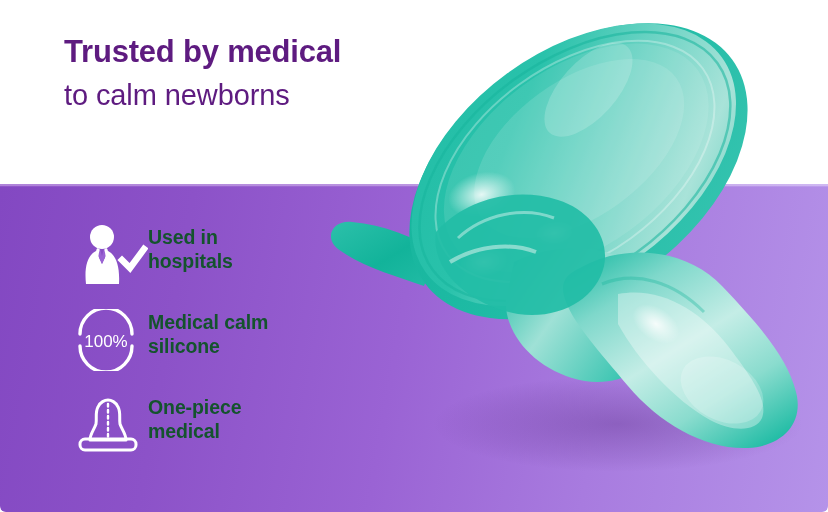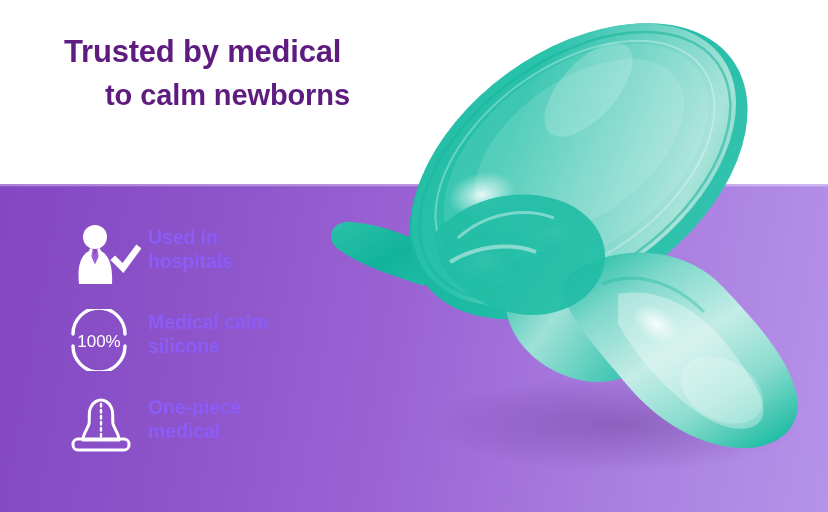--- a/index.html
+++ b/index.html
@@ -4,20 +4,21 @@
 <title>Pacifier Product Banner</title>
 <style>
   html,body{margin:0;padding:0;background:#ffffff;}
   body{font-family:"Liberation Sans","DejaVu Sans",sans-serif;}
 
   #banner{
     position:relative;
     width:828px;height:512px;
     overflow:hidden;
     background:#ffffff;
+    border-radius:6px;
   }
 
   
   #top-band{
     position:absolute;left:0;top:0;width:828px;height:186px;
     background:#ffffff;
   }
   #purple-panel{
     position:absolute;left:0;top:186px;width:828px;height:326px;
     background:linear-gradient(100deg,#8348C2 0%,#8C52C8 22%,#9A63D4 48%,#A87BDF 72%,#B593E9 100%);
@@ -32,41 +33,41 @@
   #headline{
     position:absolute;left:64px;top:36px;width:360px;
     color:#5E1B80;
     line-height:1.0;
   }
   .hl-bold{
     font-size:31px;font-weight:700;letter-spacing:-0.2px;
     display:block;margin-bottom:9px;
   }
   .hl-reg{
-    font-size:29px;font-weight:700;letter-spacing:-0.1px;
-    display:block;margin-top:14px;margin-left:41px;
+    font-size:29px;font-weight:400;letter-spacing:-0.1px;
+    display:block;margin-top:14px;
   }
 
   
   #features{
     position:absolute;left:60px;top:222px;width:300px;
   }
   .feature-row{
     position:relative;
     height:85px;
     display:flex;align-items:flex-start;
   }
   .feature-icon{
     width:88px;height:62px;
-    display:flex;align-items:center;justify-content:center;
+    display:flex;align-items:center;justify-content:flex-end;
     flex:0 0 88px;
     padding-top:2px;
   }
   .feature-label{
-    color:#8b5cf6;
+    color:#14532d;
     font-size:19.5px;font-weight:700;
     line-height:1.22;
     letter-spacing:-0.1px;
     padding-top:4px;
     white-space:pre-line;
   }
 
   
   #product{
     position:absolute;left:318px;top:-6px;

